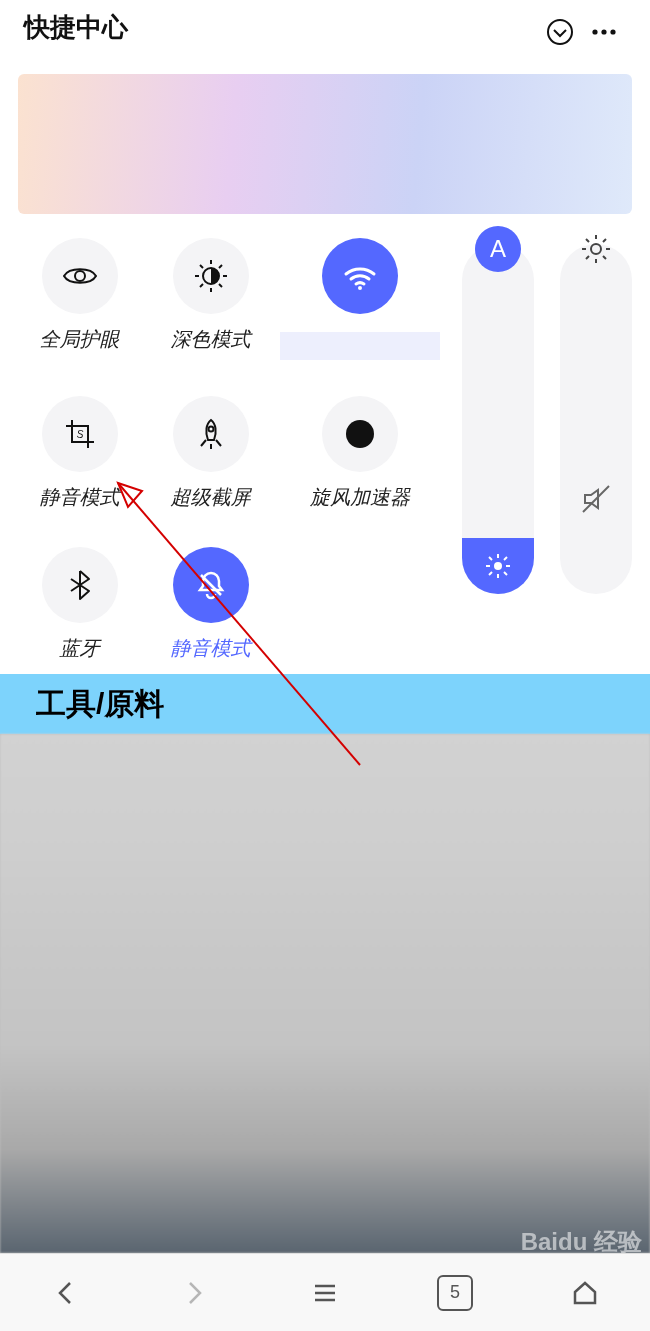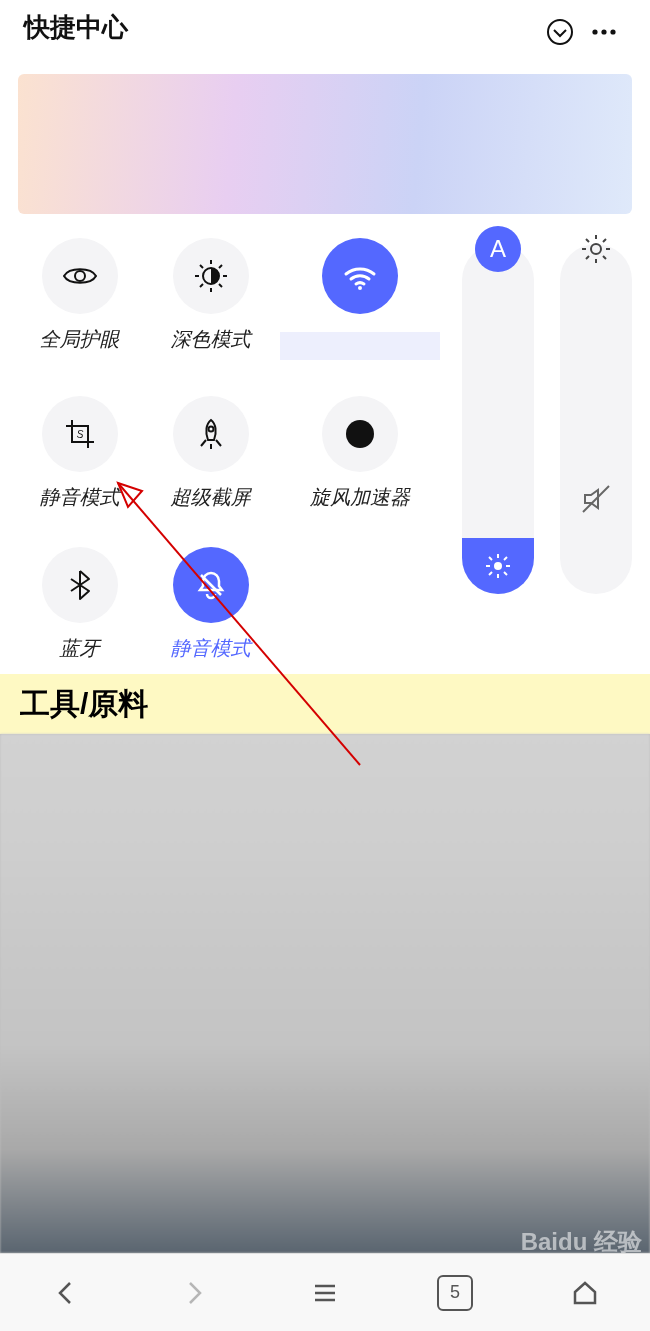--- a/index.html
+++ b/index.html
@@ -19,21 +19,21 @@
   .wifi-bar { height:28px; width:160px; background:#edeffd; margin-top:6px; }
   .sliders { display:flex; gap:26px; padding-top:6px; }
   .pill { width:72px; border-radius:36px; background:#f4f4f6; position:relative; display:flex; flex-direction:column; align-items:center; justify-content:flex-end; }
   .pill.bright { height:350px; }
   .pill.vol { height:350px; align-items:center; justify-content:center; }
   .pill .top { position:absolute; top:-18px; left:50%; transform:translateX(-50%); }
   .badge { width:46px; height:46px; border-radius:50%; background:#5468ff; color:#fff; font-size:24px; display:flex; align-items:center; justify-content:center; }
   .gear { width:46px; height:46px; display:flex; align-items:center; justify-content:center; }
   .fill { width:100%; height:56px; background:#5468ff; border-radius:0 0 36px 36px; display:flex; align-items:center; justify-content:center; }
   .lower { background:#bcbcbc; position:absolute; left:0; right:0; top:674px; bottom:78px; }
-  .section-title { position:absolute; top:0; left:0; right:0; height:60px; background:#fef9c3; color:#000; font-size:30px; font-weight:700; padding:10px 20px; }
+  .section-title { position:absolute; top:0; left:0; right:0; height:60px; background:#7dd3fc; color:#000; font-size:30px; font-weight:700; padding:10px 36px; }
   .blur { position:absolute; inset:60px 0 0 0;
     background:linear-gradient(180deg,#d2d2d2 0%,#cfcfcf 20%,#c9c9c9 40%,#c4c4c4 60%,#a9a9a9 80%,#5a6570 100%);
     filter:blur(1px); }
   .bottombar { position:absolute; left:0; right:0; bottom:0; height:78px; background:#f8f8f8;
     display:flex; align-items:center; justify-content:space-around; border-top:1px solid #e0e0e0; }
   .bb { width:52px; height:52px; display:flex; align-items:center; justify-content:center; color:#555; }
   .tabbox { width:36px; height:36px; border:2px solid #555; border-radius:6px; display:flex; align-items:center; justify-content:center; font-size:18px; color:#555; }
   .arrow-annot { position:absolute; top:465px; left:100px; pointer-events:none; }
   .wm { position:absolute; right:8px; bottom:66px; color:rgba(255,255,255,.55); font-size:24px; font-weight:700; text-align:right; line-height:1; }
   .wm span { display:block; font-size:11px; font-weight:400; }

